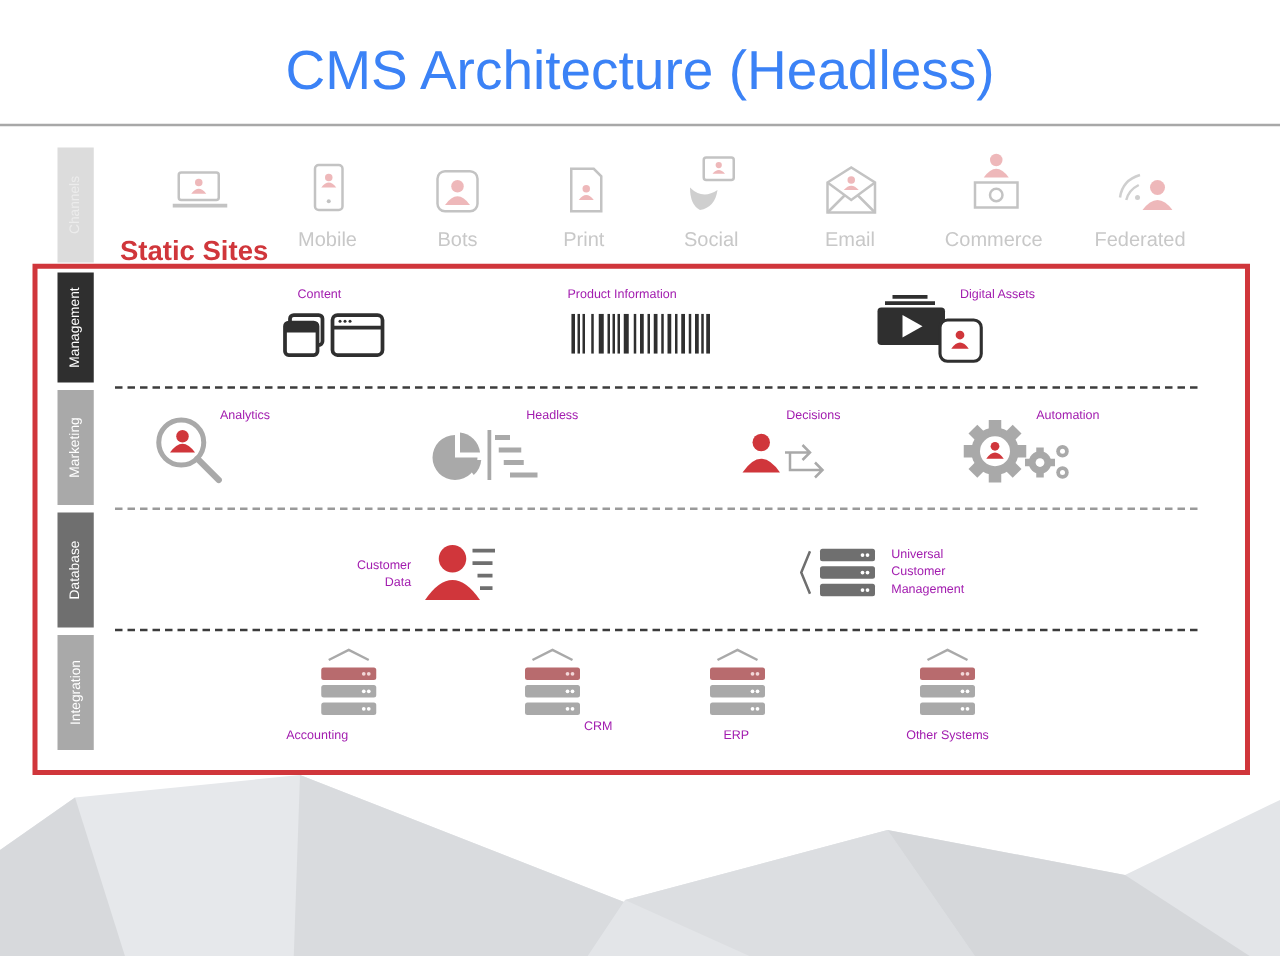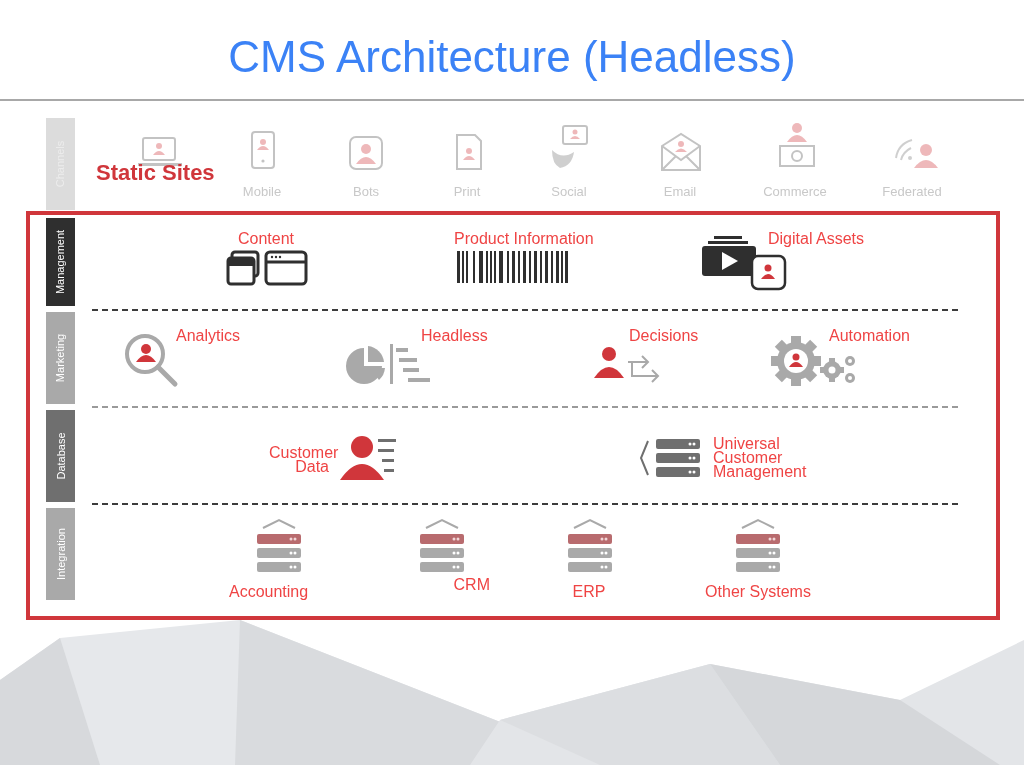--- a/index.html
+++ b/index.html
@@ -9,23 +9,23 @@
   .bg { position: absolute; left: 0; top: 600px; width: 1024px; height: 165px; }
   .side-tab { position: absolute; left: 46px; width: 29px; color: #fff; font-size: 11px; display: flex; align-items: center; justify-content: center; }
   .side-tab span { transform: rotate(-90deg); white-space: nowrap; }
   .channels-tab { top: 118px; height: 92px; background: #dcdcdc; color: #ececec; }
   .mgmt-tab { top: 218px; height: 88px; background: #2f2f2f; }
   .mkt-tab { top: 312px; height: 92px; background: #a9a9a9; }
   .db-tab { top: 410px; height: 92px; background: #6f6f6f; }
   .int-tab { top: 508px; height: 92px; background: #a9a9a9; }
   .frame { position: absolute; left: 26px; top: 211px; width: 974px; height: 409px; border: 4px solid #d0363b; }
   .dash { position: absolute; left: 92px; width: 866px; height: 0; border-top: 2px dashed #3c3c3c; }
-  .lbl { position: absolute; font-size: 16px; color: #ef4444; white-space: nowrap; }
-  .ch-lbl { position: absolute; font-size: 13px; color: #c8c8c8; white-space: nowrap; text-align: center; width: 100px; }
-  .static { position: absolute; left: 96px; top: 160px; font-size: 22px; font-weight: bold; color: #d0363b; }
+  .lbl { position: absolute; font-size: 10px; color: #a21caf; white-space: nowrap; }
+  .ch-lbl { position: absolute; font-size: 16px; color: #c8c8c8; white-space: nowrap; text-align: center; width: 100px; }
+  .static { position: absolute; left: 96px; top: 188px; font-size: 22px; font-weight: bold; color: #d0363b; }
   .ico { position: absolute; }
   .faded { opacity: 0.35; }
 </style>
 </head>
 <body>
 
 <div class="title">CMS Architecture (Headless)</div>
 <div class="title-rule"></div>
 
 <svg class="bg" viewBox="0 0 1024 165" preserveAspectRatio="none">

